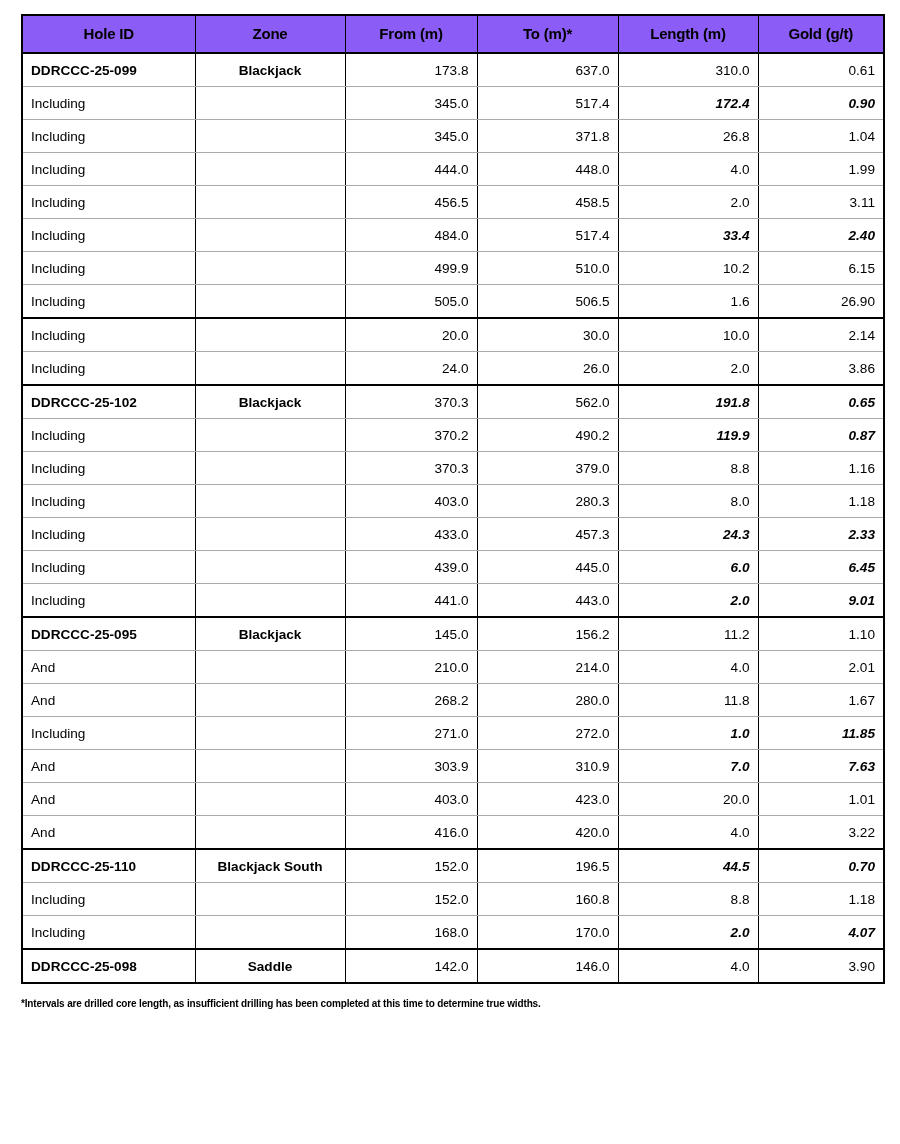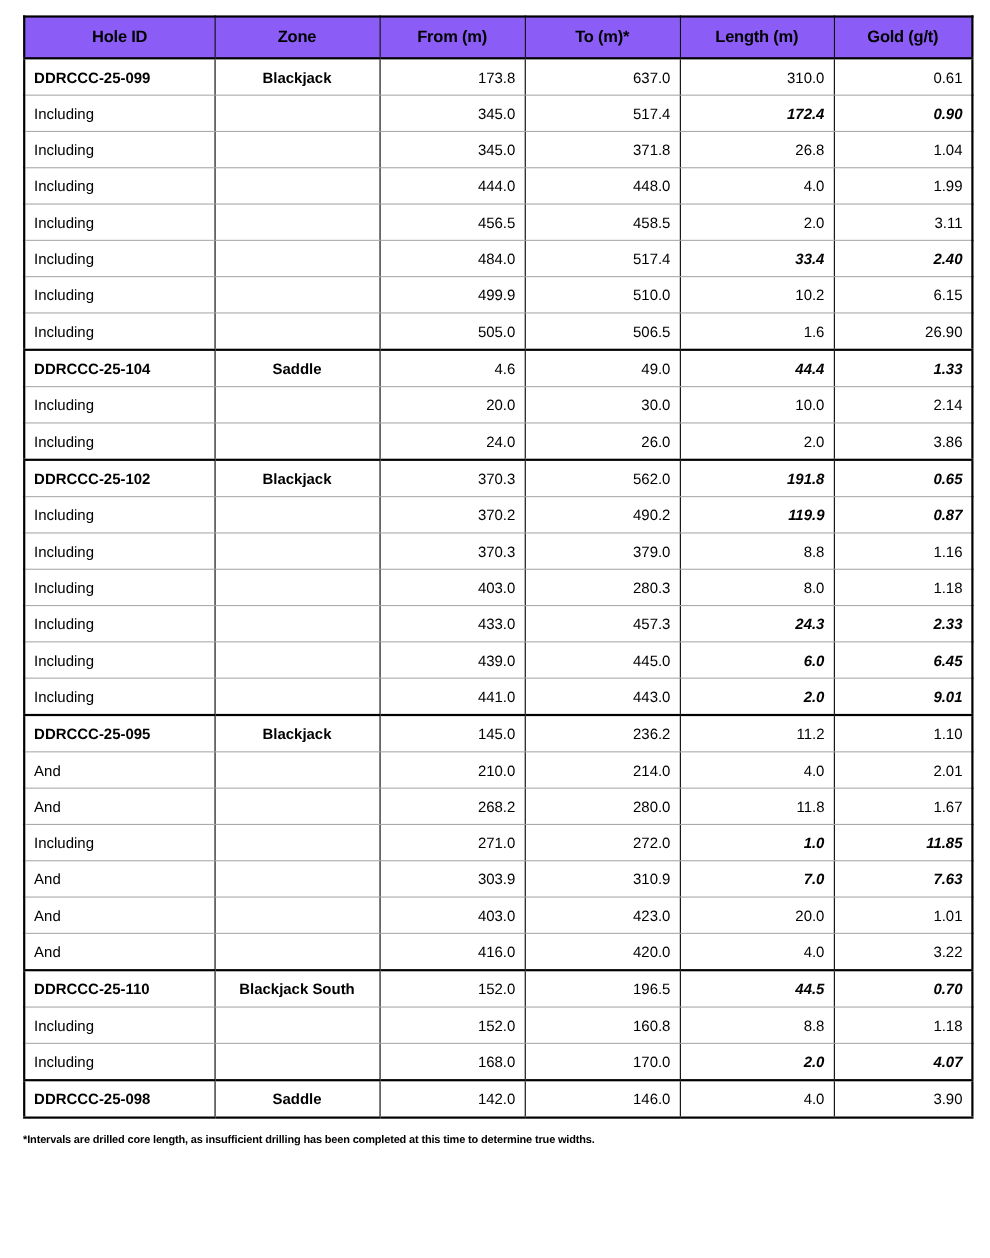--- a/index.html
+++ b/index.html
@@ -159,28 +159,20 @@
           <td class="cell-num">6.15</td>
         </tr>
         <tr class="group-end">
           <td class="cell-hole">Including</td>
           <td class="cell-zone"></td>
           <td class="cell-num">505.0</td>
           <td class="cell-num">506.5</td>
           <td class="cell-num">1.6</td>
           <td class="cell-num">26.90</td>
         </tr>
-        <tr class="group-start">
-          <td class="cell-hole b">DDRCCC-25-104</td>
-          <td class="cell-zone b">Saddle</td>
-          <td class="cell-num">4.6</td>
-          <td class="cell-num">49.0</td>
-          <td class="cell-num bi">44.4</td>
-          <td class="cell-num bi">1.33</td>
-        </tr>
         <tr>
           <td class="cell-hole">Including</td>
           <td class="cell-zone"></td>
           <td class="cell-num">20.0</td>
           <td class="cell-num">30.0</td>
           <td class="cell-num">10.0</td>
           <td class="cell-num">2.14</td>
         </tr>
         <tr class="group-end">
           <td class="cell-hole">Including</td>
@@ -243,21 +235,21 @@
           <td class="cell-zone"></td>
           <td class="cell-num">441.0</td>
           <td class="cell-num">443.0</td>
           <td class="cell-num bi">2.0</td>
           <td class="cell-num bi">9.01</td>
         </tr>
         <tr class="group-start">
           <td class="cell-hole b">DDRCCC-25-095</td>
           <td class="cell-zone b">Blackjack</td>
           <td class="cell-num">145.0</td>
-          <td class="cell-num">236.2</td>
+          <td class="cell-num">156.2</td>
           <td class="cell-num">11.2</td>
           <td class="cell-num">1.10</td>
         </tr>
         <tr>
           <td class="cell-hole">And</td>
           <td class="cell-zone"></td>
           <td class="cell-num">210.0</td>
           <td class="cell-num">214.0</td>
           <td class="cell-num">4.0</td>
           <td class="cell-num">2.01</td>

